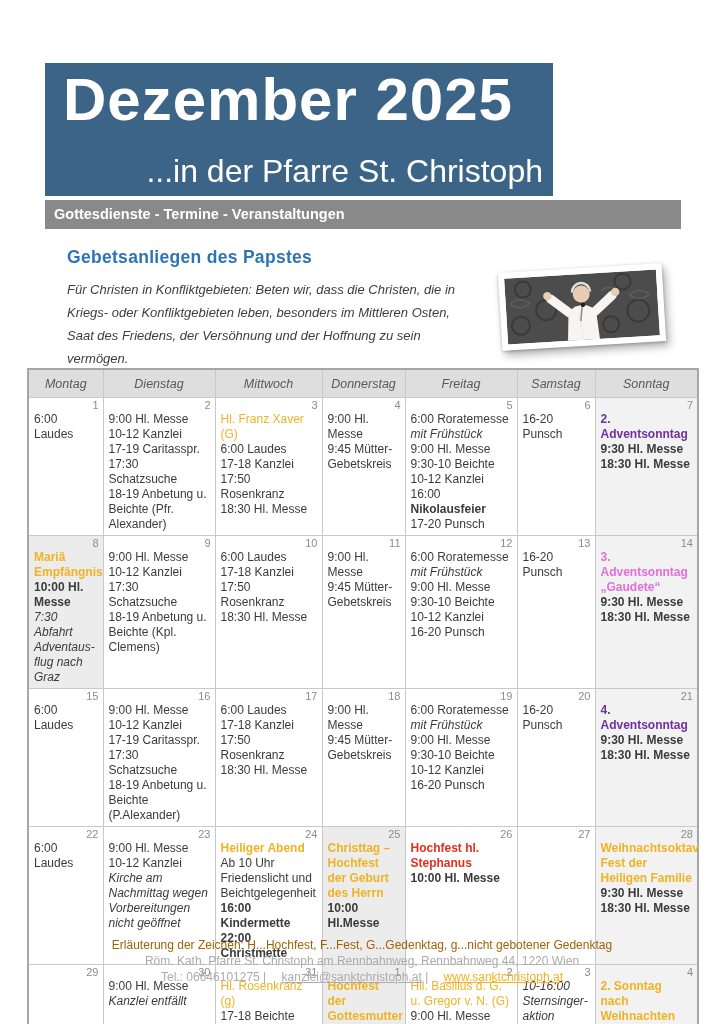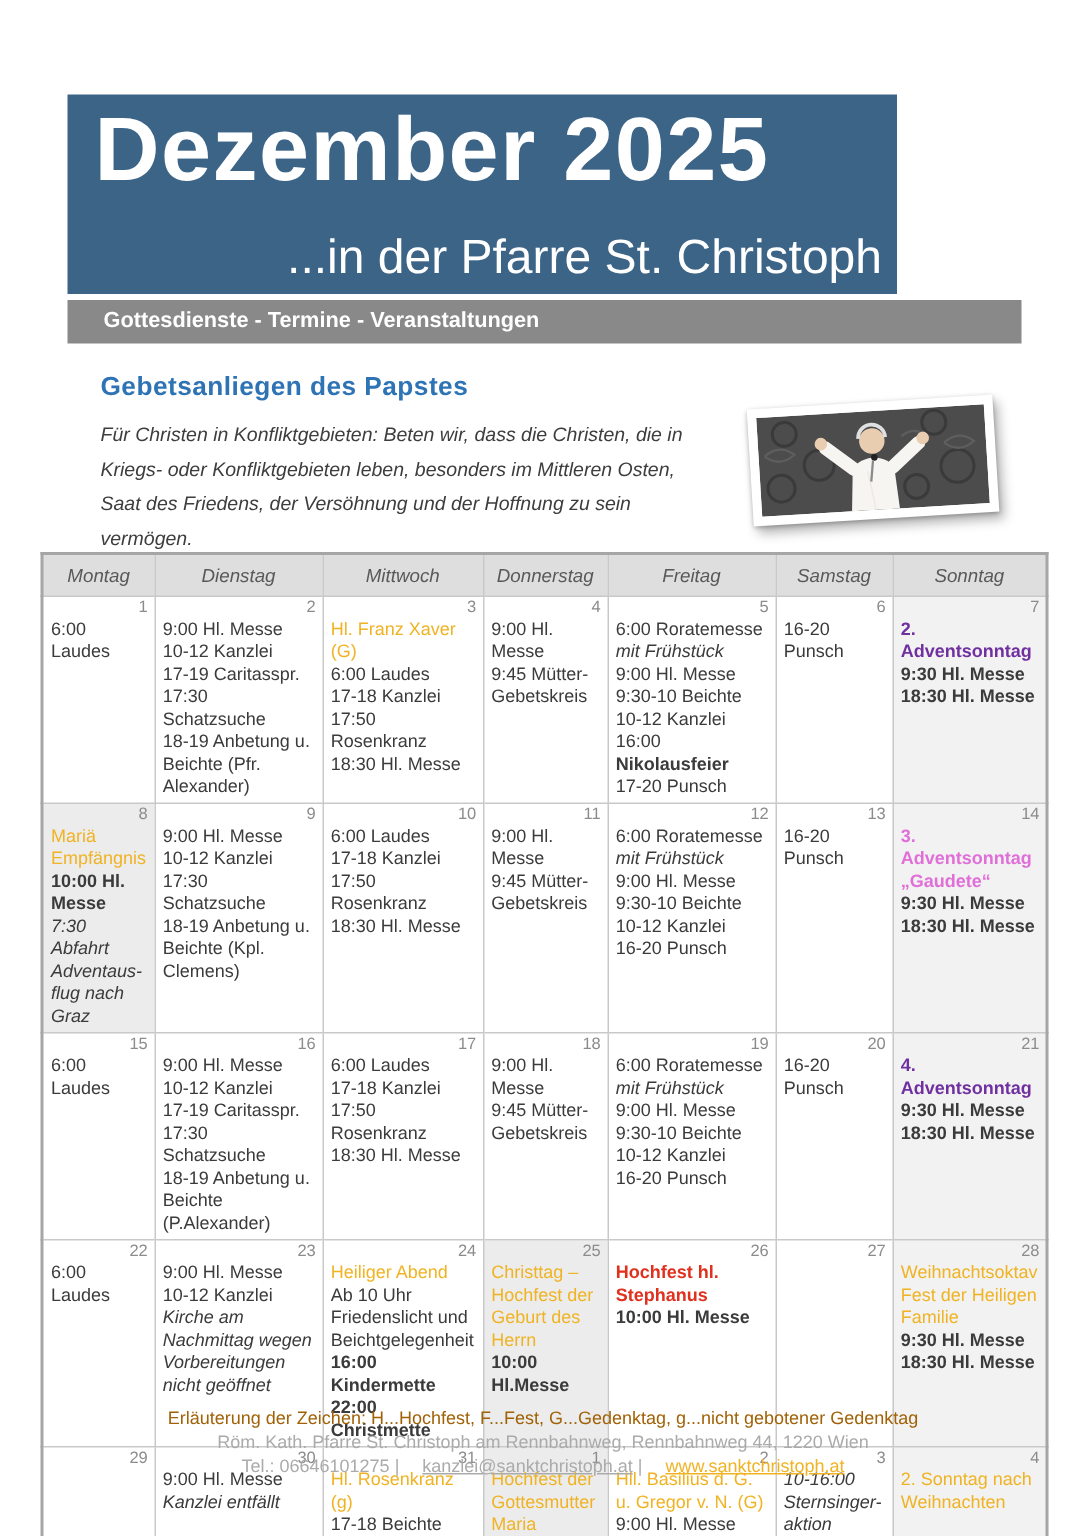--- a/index.html
+++ b/index.html
@@ -1,27 +1,27 @@
 <!DOCTYPE html>
 <html style="--banner-bg: #3C6487; --bar-bg: #898989; --heading-blue: #2E74B5; --gold: #F0B323; --purple: #7030A0; --pink: #E06FD8; --red: #E0301E; --sunday-bg: #F2F2F2; --highlight-bg: #ECECEC; --header-row-bg: #DEDEDE; --border: #C9C9C9; --text: #3B3B3B; --daynum: #8C8C8C;"><head>
 <meta charset="utf-8">
 <style>
   html,body{margin:0;padding:0;}
   body{width:724px;height:1024px;background:#fff;font-family:"Liberation Sans","DejaVu Sans",sans-serif;}
   .page{position:relative;width:724px;height:1024px;overflow:hidden;background:#fff;}
 
   
-  .banner{position:absolute;left:45px;top:63px;width:553px;height:133px;background:var(--banner-bg,#3C6487);}
+  .banner{position:absolute;left:45px;top:63px;width:508px;height:133px;background:var(--banner-bg,#3C6487);}
   .banner-title{position:absolute;left:18px;top:2px;font-size:60px;font-weight:bold;color:#fff;letter-spacing:1px;white-space:nowrap;}
   .banner-sub{position:absolute;right:10px;bottom:6px;font-size:32px;color:#fff;white-space:nowrap;}
   .logo{position:absolute;top:5px;right:7px;width:96px;}
 
   
   .graybar{position:absolute;left:45px;top:200px;width:636px;height:29px;background:var(--bar-bg,#898989);color:#fff;
-    font-weight:bold;font-size:14.5px;line-height:29px;padding-left:24px;box-sizing:border-box;}
+    font-weight:bold;font-size:14.5px;line-height:29px;padding-left:9px;box-sizing:border-box;}
 
   
   .papal-heading{position:absolute;left:67px;top:247px;font-size:17.5px;font-weight:bold;color:var(--heading-blue,#2E74B5);letter-spacing:.3px;}
   .papal-text{position:absolute;left:67px;top:278px;width:408px;font-size:13px;font-style:italic;line-height:23px;color:#3d3d3d;}
   .pope-photo{position:absolute;left:500px;top:268px;width:152px;height:66px;background:#fff;padding:6px;
     transform:rotate(-3.5deg);box-shadow:3px 5px 8px rgba(0,0,0,.30),0 1px 3px rgba(0,0,0,.25);}
   .pope-photo svg{display:block;}
 
   
   table.cal{position:absolute;left:27px;top:368px;width:670px;border-collapse:collapse;table-layout:fixed;
@@ -30,21 +30,21 @@
     border:1px solid var(--border,#C9C9C9);font-style:italic;}
   table.cal td{border:1px solid var(--border,#C9C9C9);vertical-align:top;padding:1px 4px 3px 5px;background:#fff;}
   table.cal td:last-child{background:var(--sunday-bg,#F2F2F2);}
   table.cal td.hl{background:var(--highlight-bg,#ECECEC);}
   .daynum{text-align:right;color:var(--daynum,#8C8C8C);font-size:11px;line-height:13px;}
   .ln{line-height:15px;}
   .s-n{}
   .s-b{font-weight:bold;}
   .s-i{font-style:italic;}
   .s-g{color:var(--gold,#F0B323);}
-  .s-gb{color:var(--gold,#F0B323);font-weight:normal;}
+  .s-gb{color:var(--gold,#F0B323);font-weight:bold;}
   .s-pu{color:var(--purple,#7030A0);font-weight:bold;}
   .s-pk{color:var(--pink,#E06FD8);font-weight:bold;}
   .s-r{color:var(--red,#E0301E);font-weight:bold;}
 
   
   .footer{position:absolute;left:27px;top:937px;width:670px;text-align:center;font-size:12px;line-height:16px;}
   .footer .f1{color:#a16207;}
   .footer .f2{color:#ABABAB;}
   .footer a{text-decoration:underline;padding-left:12px;}
   .footer a.mail{color:#ABABAB;}

